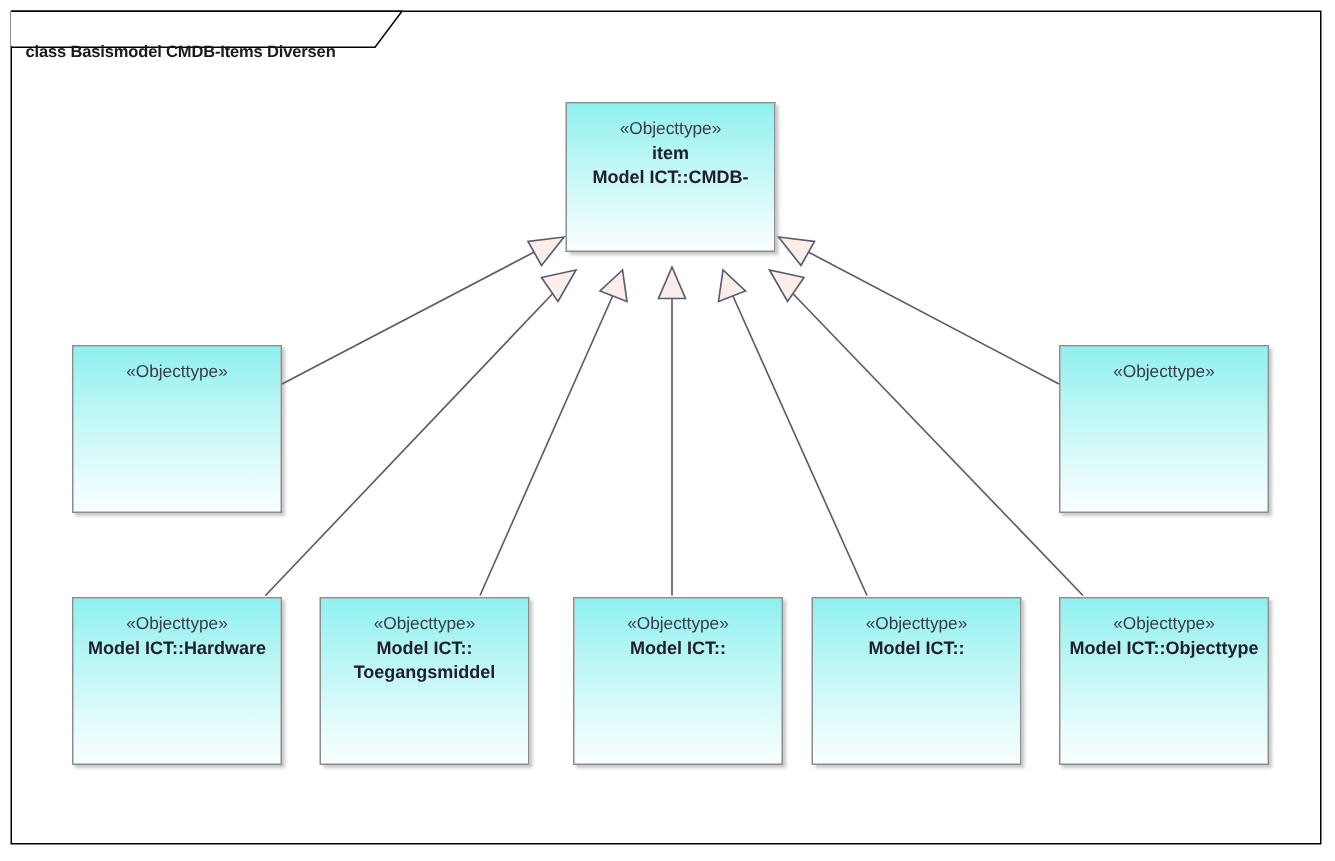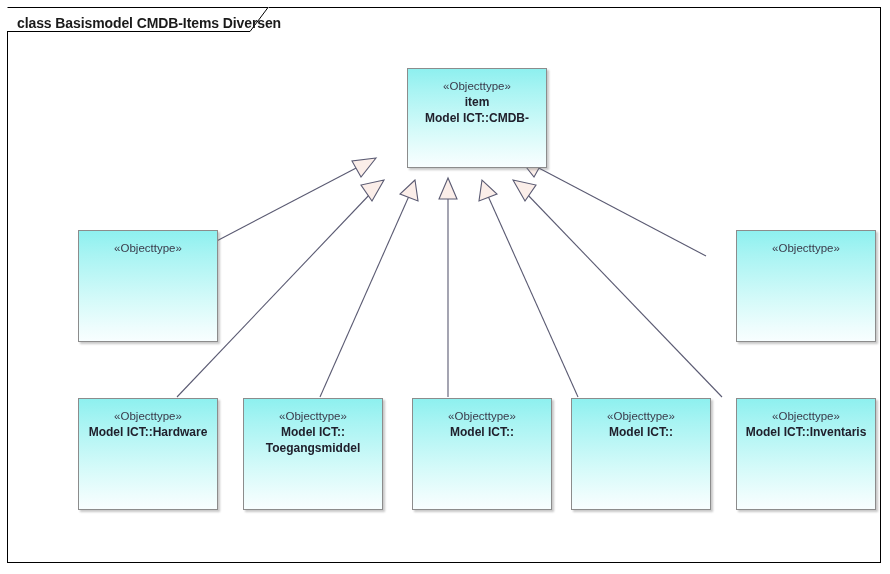--- a/index.html
+++ b/index.html
@@ -50,24 +50,24 @@
     clip-path: polygon(0 0, 100% 0, calc(100% - 18px) 100%, 0 100%);
   }
   #title-tab .tab-outline {
     position: absolute;
     inset: 0;
     overflow: visible;
   }
   #title-tab .tab-label {
     position: absolute;
     left: 10px;
-    top: 4px;
+    top: 16px;
     height: 24px;
     line-height: 24px;
-    font-size: 14px;
+    font-size: 11px;
     font-weight: bold;
     color: #1a1a1a;
     white-space: nowrap;
     letter-spacing: -0.1px;
   }
 
   
   #connector-layer {
     position: absolute;
     left: 0;
@@ -91,21 +91,20 @@
   
   .node {
     position: absolute;
     box-sizing: border-box;
     border: 1px solid #8c8c8c;
     background: linear-gradient(to bottom, #8ef0ef 0%, #a9f4f3 22%, #d4faf9 62%, #eefdfd 88%, #f8feff 100%);
     box-shadow: 2px 2px 2px rgba(110, 110, 110, 0.38);
     padding-top: 9px;
     text-align: center;
     overflow: hidden;
-    margin-left: 30px;
   }
   .node .stereotype {
     font-size: 11.5px;
     font-weight: normal;
     color: #3a3a4a;
     line-height: 16px;
     white-space: nowrap;
   }
   .node .nodename {
     font-size: 12px;
@@ -199,16 +198,16 @@
     <div class="nodename">Model ICT::</div>
   </div>
 
   <div class="node" style="left:541px; top:398px; width:140px; height:112px;">
     <div class="stereotype">«Objecttype»</div>
     <div class="nodename">Model ICT::</div>
   </div>
 
   <div class="node" style="left:706px; top:398px; width:140px; height:112px;">
     <div class="stereotype">«Objecttype»</div>
-    <div class="nodename">Model ICT::Inventaris</div>
+    <div class="nodename">Model ICT::Objecttype</div>
   </div>
 
 </div>
 
 </body></html>

